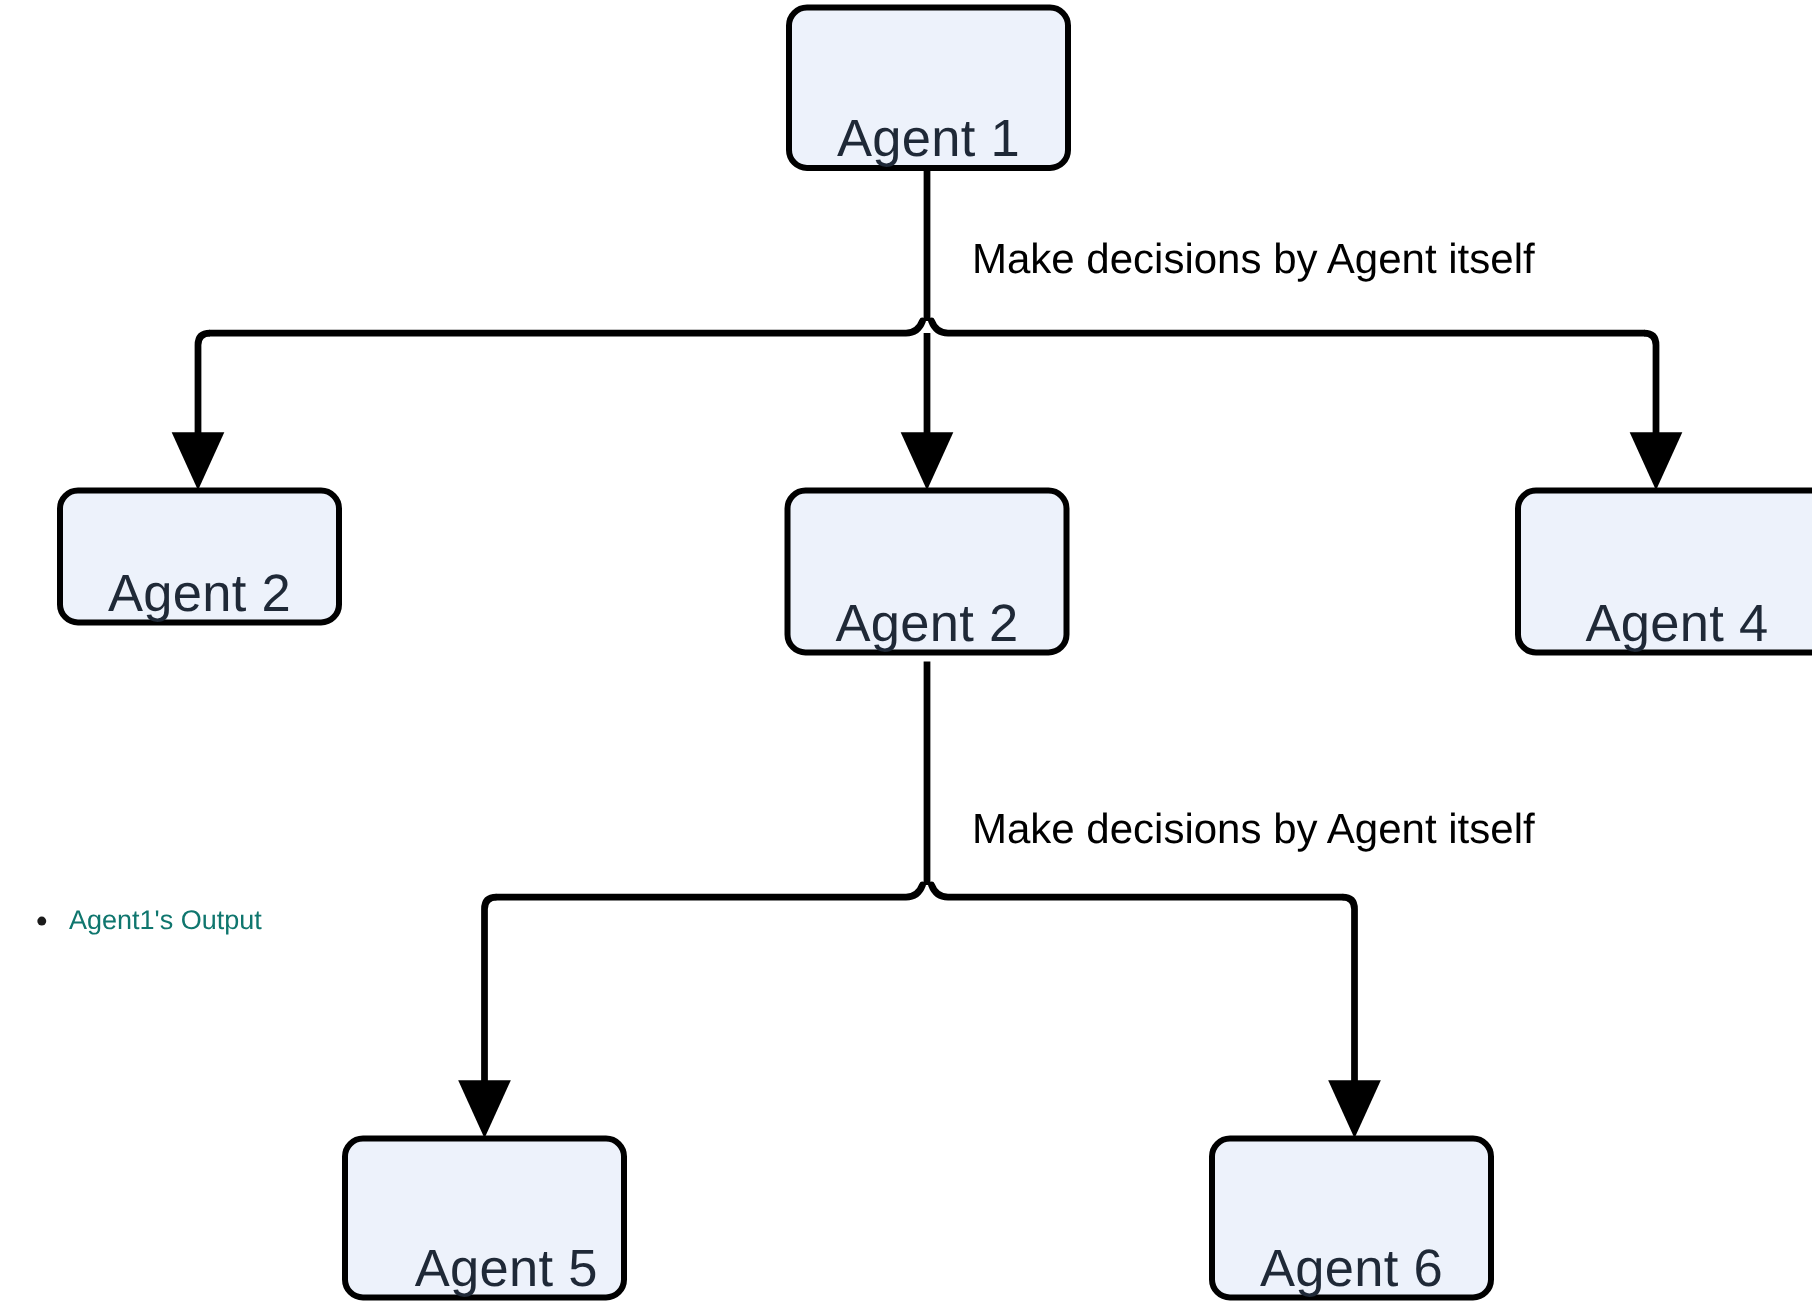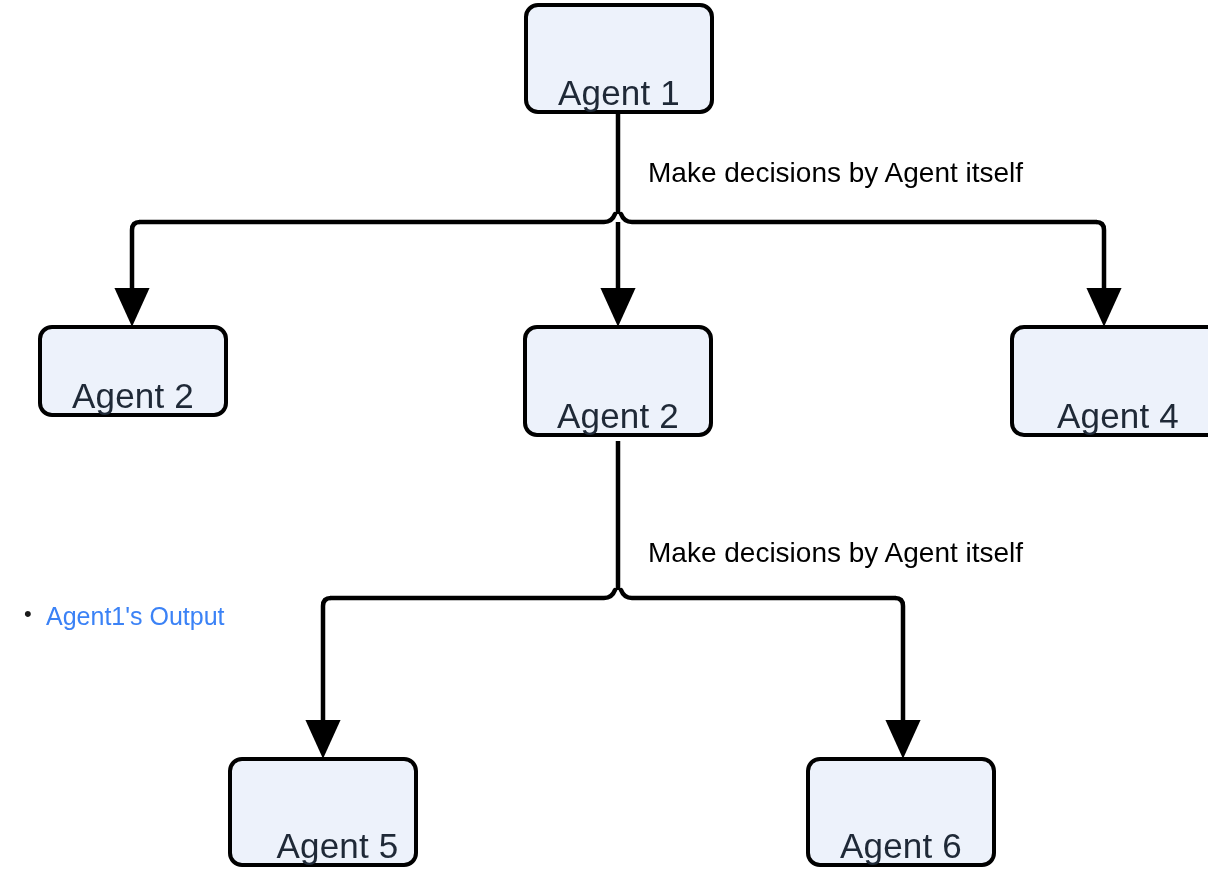--- a/index.html
+++ b/index.html
@@ -59,22 +59,22 @@
     color: #1a1a1a;
     white-space: nowrap;
     margin: 0 0 12px 0;
   }
   .context-list {
     margin: 0;
     padding: 0 0 0 38px;
     list-style: none;
   }
   .context-list li {
-    font-size: 25px;
-    color: #3b82f6;
+    font-size: 18px;
+    color: #0f766e;
     white-space: nowrap;
     margin-bottom: 12px;
     position: relative;
   }
   .context-list li::before {
     content: "\2022";
     position: absolute;
     left: -22px;
     top: -1px;
     font-size: 22px;

